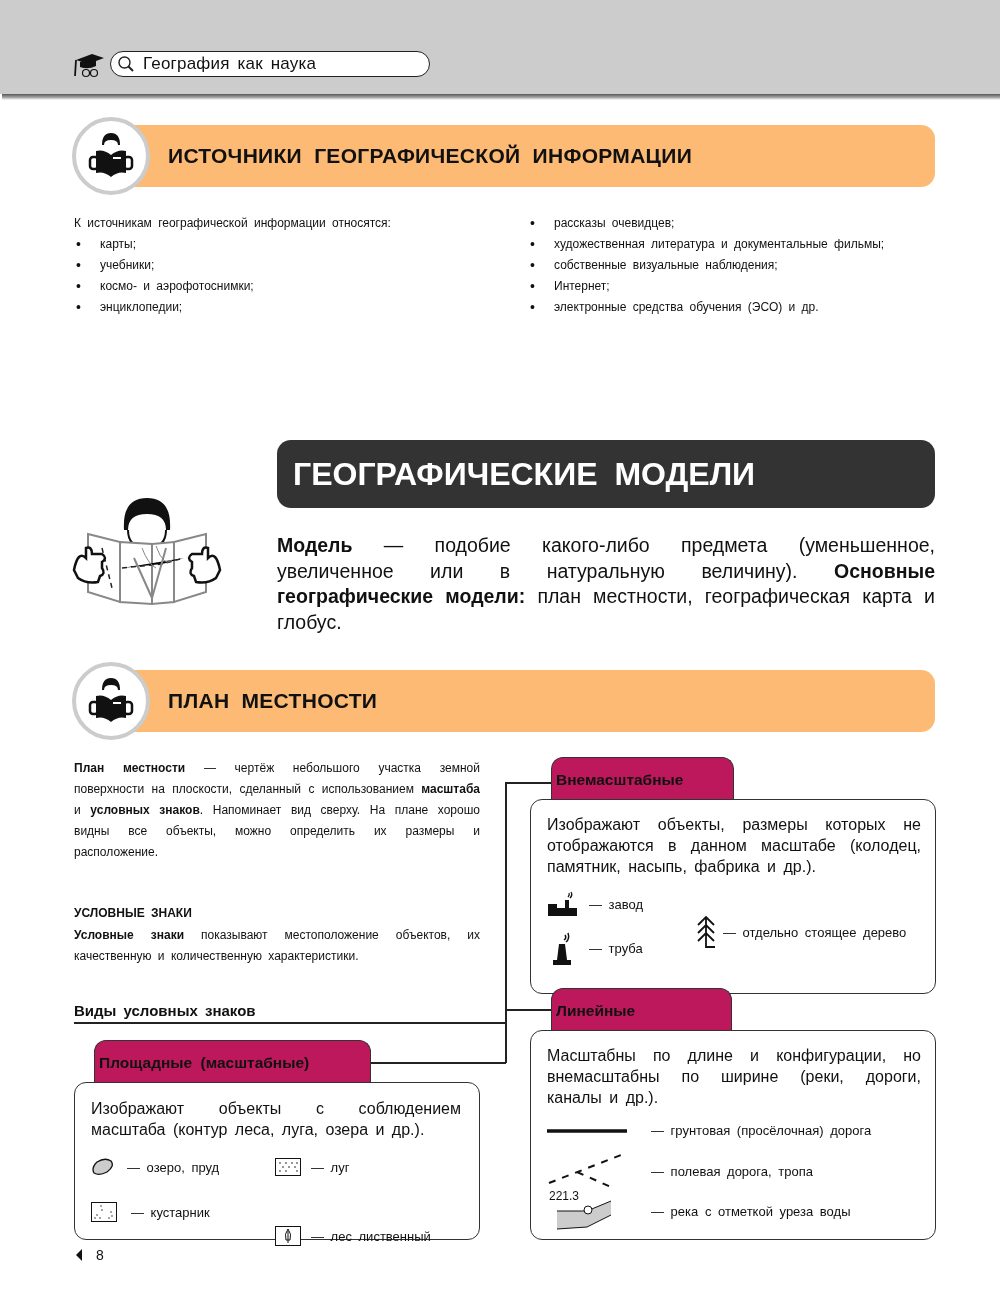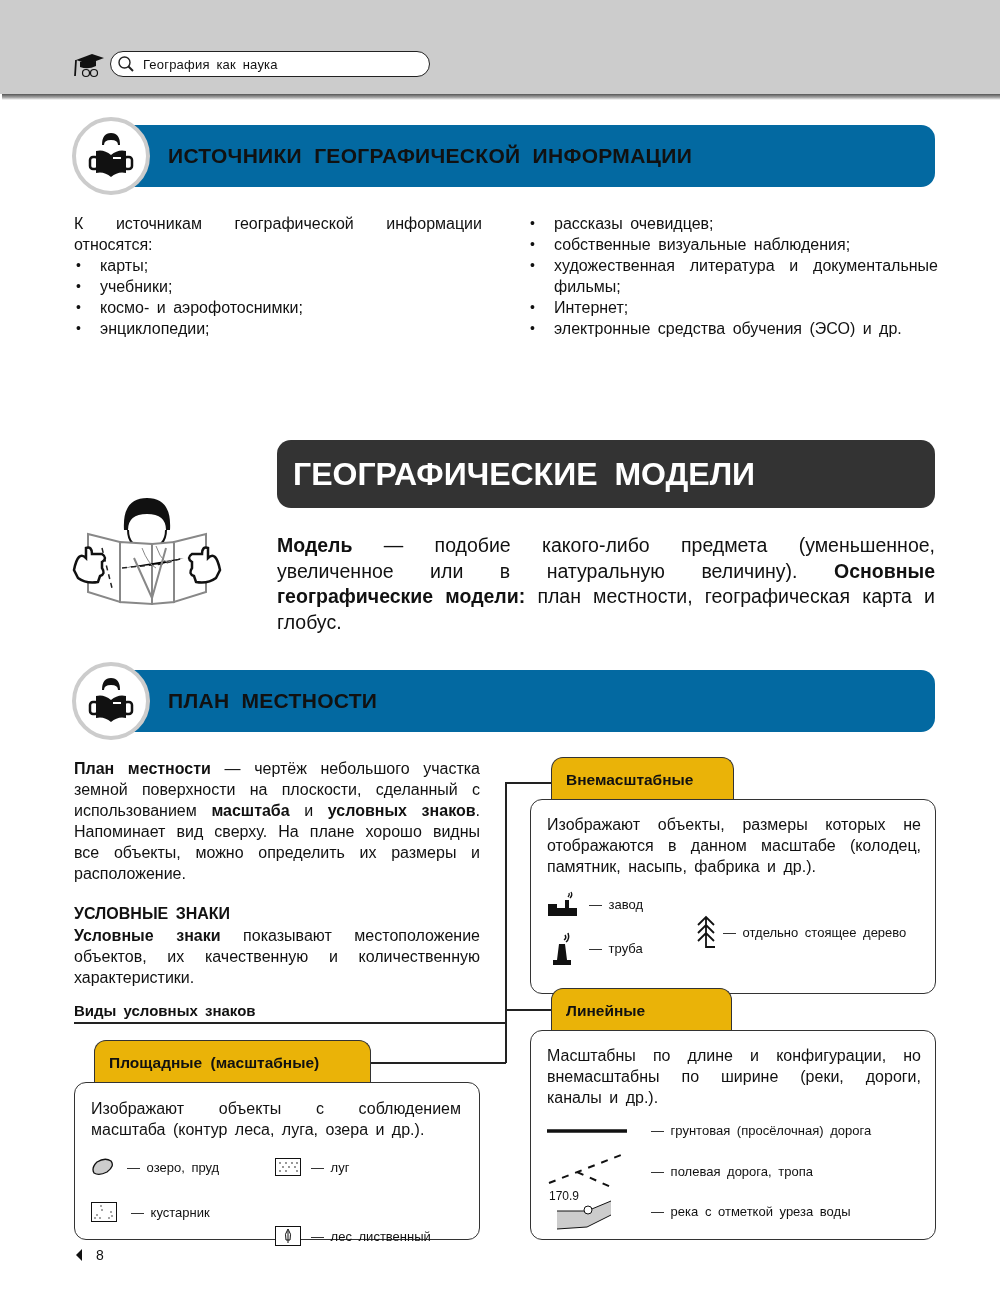--- a/index.html
+++ b/index.html
@@ -5,38 +5,38 @@
   * { box-sizing: border-box; margin: 0; padding: 0; }
   html, body { width: 1000px; height: 1312px; background: #ffffff; }
   body { position: relative; font-family: "Liberation Sans", sans-serif; color: #111; overflow: hidden; }
 
   
   .top-band { position: absolute; left: 0; top: 0; width: 1000px; height: 94px; background: #cccccc; }
   .top-shadow { position: absolute; left: 2px; top: 94px; width: 998px; height: 6px; background: linear-gradient(#555, #aaa 60%, #ffffff); }
   .hat-icon { position: absolute; left: 72px; top: 52px; width: 34px; height: 26px; }
   .search-pill { position: absolute; left: 110px; top: 51px; width: 320px; height: 26px; border: 1.5px solid #222; border-radius: 13px; background: #fff; display: flex; align-items: center; padding-left: 6px; }
   .search-pill svg { width: 18px; height: 18px; margin-right: 8px; }
-  .search-pill span { font-size: 13px; letter-spacing: 0.2px; word-spacing: 3px; color: #111; }
-
-  
-  .sec-head { position: absolute; left: 120px; height: 62px; background: #0369a1; border-radius: 0 14px 14px 0; display: flex; align-items: center; padding-left: 48px; font-weight: bold; font-size: 21px; letter-spacing: 0.3px; word-spacing: 6px; }
+  .search-pill span { font-size: 17px; letter-spacing: 0.2px; word-spacing: 3px; color: #111; }
+
+  
+  .sec-head { position: absolute; left: 120px; height: 62px; background: #fdba74; border-radius: 0 14px 14px 0; display: flex; align-items: center; padding-left: 48px; font-weight: bold; font-size: 21px; letter-spacing: 0.3px; word-spacing: 6px; }
   .sec-badge { position: absolute; width: 78px; height: 78px; border-radius: 50%; background: #fff; border: 4px solid #cccccc; display: flex; align-items: center; justify-content: center; }
   .sec-badge svg { width: 46px; height: 50px; }
 
-  .txt { position: absolute; font-size: 16px; line-height: 21px; text-align: justify; word-spacing: 3px; }
+  .txt { position: absolute; font-size: 12px; line-height: 21px; text-align: justify; word-spacing: 3px; }
   .bl { list-style: none; }
   .bl li { position: relative; padding-left: 26px; }
   .bl li::before { content: "•"; position: absolute; left: 2px; top: 0; font-size: 14px; }
 
   
   .dark-head { position: absolute; left: 277px; top: 440px; width: 658px; height: 68px; background: #333333; border-radius: 14px; color: #fff; font-weight: bold; font-size: 32px; word-spacing: 8px; display: flex; align-items: center; padding-left: 16px; font-family: "Liberation Sans", sans-serif; transform-origin: left; }
   .model-text { position: absolute; left: 277px; top: 533px; width: 658px; font-size: 19.5px; line-height: 25.5px; text-align: justify; word-spacing: 5px; }
 
   
-  .tab { position: absolute; background: #eab308; border: 1.5px solid #333; border-bottom: none; border-radius: 12px 12px 0 0; font-weight: bold; font-size: 15.5px; display: flex; align-items: center; padding-left: 14px; word-spacing: 4px; }
+  .tab { position: absolute; background: #be185d; border: 1.5px solid #333; border-bottom: none; border-radius: 12px 12px 0 0; font-weight: bold; font-size: 15.5px; display: flex; align-items: center; padding-left: 4px; word-spacing: 4px; }
   .box { position: absolute; background: #fff; border: 1.5px solid #333; border-radius: 12px; }
   .box .desc { font-size: 16px; line-height: 21px; text-align: justify; word-spacing: 3px; }
   .legend-item { position: absolute; display: flex; align-items: center; font-size: 13px; word-spacing: 3px; }
   .legend-item svg { flex: none; }
   .dash { margin: 0 8px 0 10px; }
   .line { position: absolute; background: #222; }
 
   .page-num { position: absolute; left: 74px; top: 1247px; font-size: 14px; display: flex; align-items: center; }
 </style>
 </head>
@@ -77,22 +77,22 @@
   <ul class="bl">
     <li>карты;</li>
     <li>учебники;</li>
     <li>космо- и аэрофотоснимки;</li>
     <li>энциклопедии;</li>
   </ul>
 </div>
 <div class="txt" style="left:528px; top:213px; width:410px;">
   <ul class="bl">
     <li>рассказы очевидцев;</li>
+    <li>художественная литература и документальные фильмы;</li>
     <li>собственные визуальные наблюдения;</li>
-    <li>художественная литература и документальные фильмы;</li>
     <li>Интернет;</li>
     <li>электронные средства обучения (ЭСО) и др.</li>
   </ul>
 </div>
 
 <div class="dark-head">
   <span>ГЕОГРАФИЧЕСКИЕ МОДЕЛИ</span>
 </div>
 <svg style="position:absolute; left:72px; top:488px; width:150px; height:118px;" viewBox="0 0 150 118">
   <path d="M52,42 Q50,10 75,10 Q100,10 98,42 L94,42 Q94,26 75,26 Q56,26 56,42 Z" fill="#111"></path>
@@ -230,21 +230,21 @@
   </div>
   <div class="legend-item" style="left:16px; top:118px;">
     <svg width="82" height="44" viewBox="0 0 82 44">
         <path d="M2,34 L74,6" stroke="#111" stroke-width="2" stroke-dasharray="7,7"></path>
         <path d="M30,23 L64,38" stroke="#111" stroke-width="2" stroke-dasharray="7,7"></path>
       </svg>
     <span class="dash" style="margin-left:22px;">— полевая дорога, тропа</span>
   </div>
   <div class="legend-item" style="left:16px; top:158px;">
     <div style="position:relative; width:82px; height:44px;">
-      <span style="position:absolute; left:2px; top:0; font-size:12px;">170.9</span>
+      <span style="position:absolute; left:2px; top:0; font-size:12px;">221.3</span>
       <svg width="82" height="44" viewBox="0 0 82 44" style="position:absolute; left:0; top:0;">
           <path d="M10,22 L40,22 L64,12 L64,26 L40,38 L10,40 Z" fill="#ccc"></path>
           <path d="M10,22 L40,22 L64,12 M10,40 L40,38 L64,26" stroke="#111" stroke-width="1" fill="none"></path>
           <circle cx="41" cy="21" r="4" fill="#fff" stroke="#111" stroke-width="1"></circle>
         </svg>
     </div>
     <span class="dash" style="margin-left:22px;">— река с отметкой уреза воды</span>
   </div>
 </div>
 

